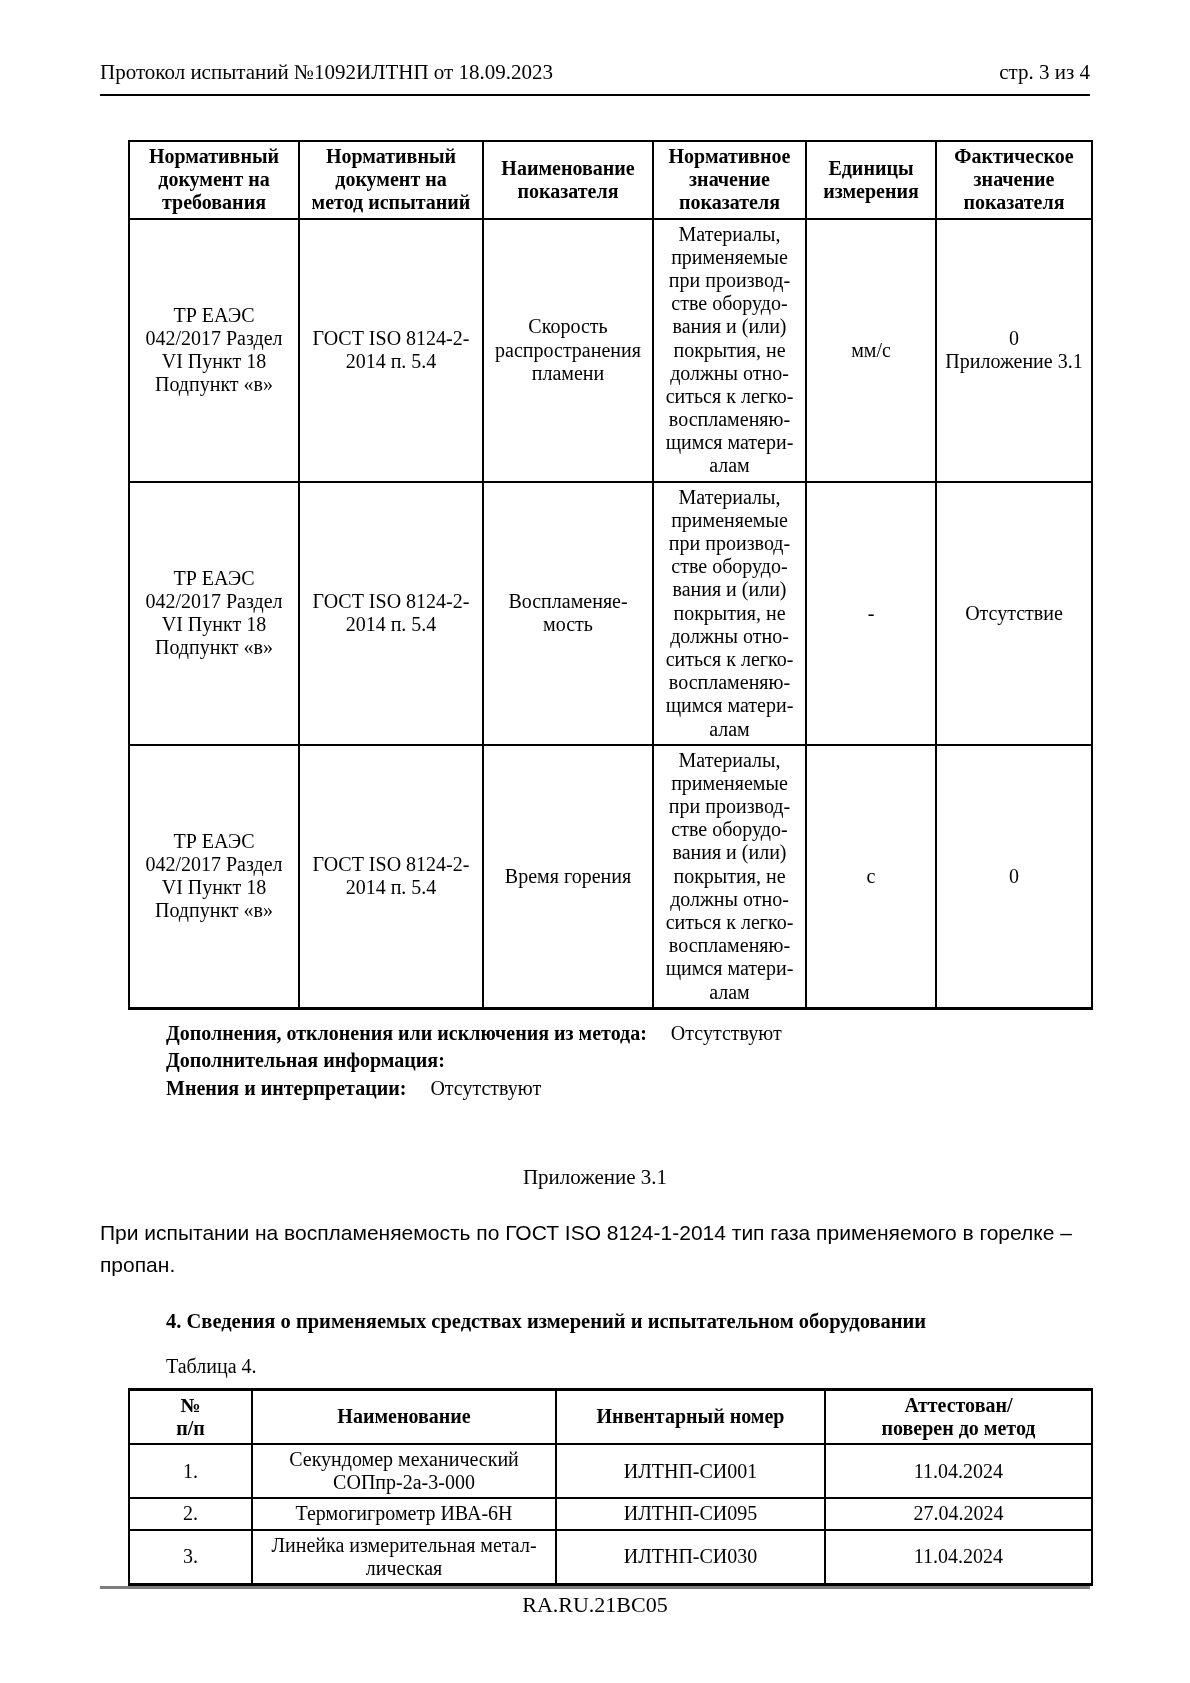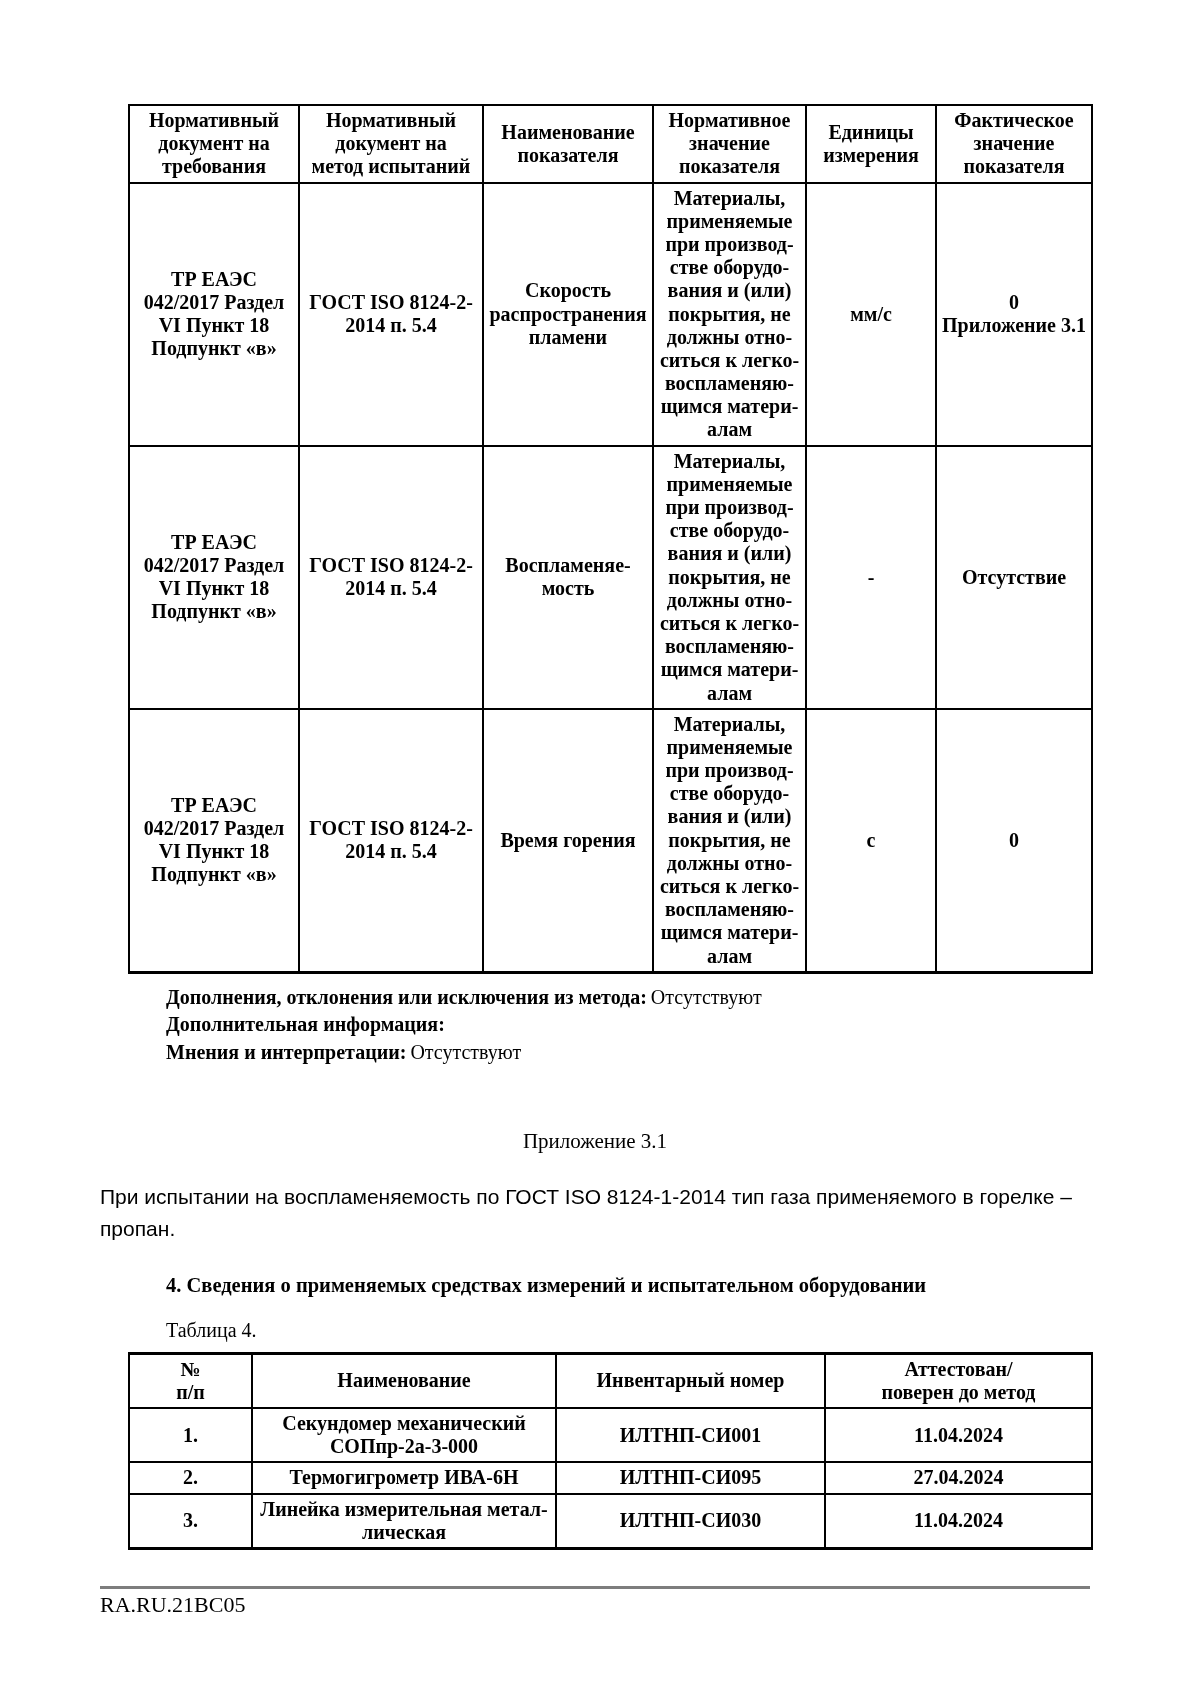--- a/index.html
+++ b/index.html
@@ -34,30 +34,30 @@
     margin-left: 28px;
   }
   table.results { margin-top: 44px; }
   .grid th, .grid td {
     border: 2px solid #000;
     text-align: center;
     vertical-align: middle;
     white-space: pre-line;
     padding: 3px 3px;
     line-height: 1.16;
-    font-weight: bold;
+    font-weight: normal;
   }
   .grid th { font-weight: bold; }
   table.results tr:last-child td { border-bottom: 3px solid #000; }
   table.equip  tr:first-child th { border-top: 3px solid #000; }
   table.equip  tr:last-child td { border-bottom: 3px solid #000; }
 
   
   .notes { margin: 10px 0 0 66px; font-size: 20px; line-height: 1.38; }
-  .note-label { font-weight: bold; margin-right: 4px; }
+  .note-label { font-weight: bold; margin-right: 24px; }
 
   
   .annex-title { margin-top: 62px; text-align: center; font-size: 21px; width: 990px; }
   .annex-text {
     margin-top: 27px;
     width: 990px;
     font-family: "Liberation Sans", sans-serif;
     font-size: 21px;
     line-height: 1.55;
   }
@@ -67,31 +67,35 @@
   .table-caption { margin: 22px 0 0 66px; font-size: 20px; }
   table.equip { margin-top: 10px; }
 
   
   .doc-footer {
     position: absolute;
     left: 100px;
     top: 1586px;
     width: 990px;
     border-top: 3px solid #7d7d7d;
-    text-align: left;
+    text-align: center;
     padding-top: 3px;
     font-size: 22px;
   }
 </style>
 </head>
 <body>
 
 <div class="page">
   <div class="content">
 
+    <div class="doc-header">
+      <span>Протокол испытаний №1092ИЛТНП от 18.09.2023</span>
+      <span>стр. 3 из 4</span>
+    </div>
 
     <table class="grid results">
       <colgroup>
         <col style="width:170px">
           <col style="width:184px">
           <col style="width:170px">
         <col style="width:153px">
           <col style="width:130px">
           <col style="width:156px">
       </colgroup>

